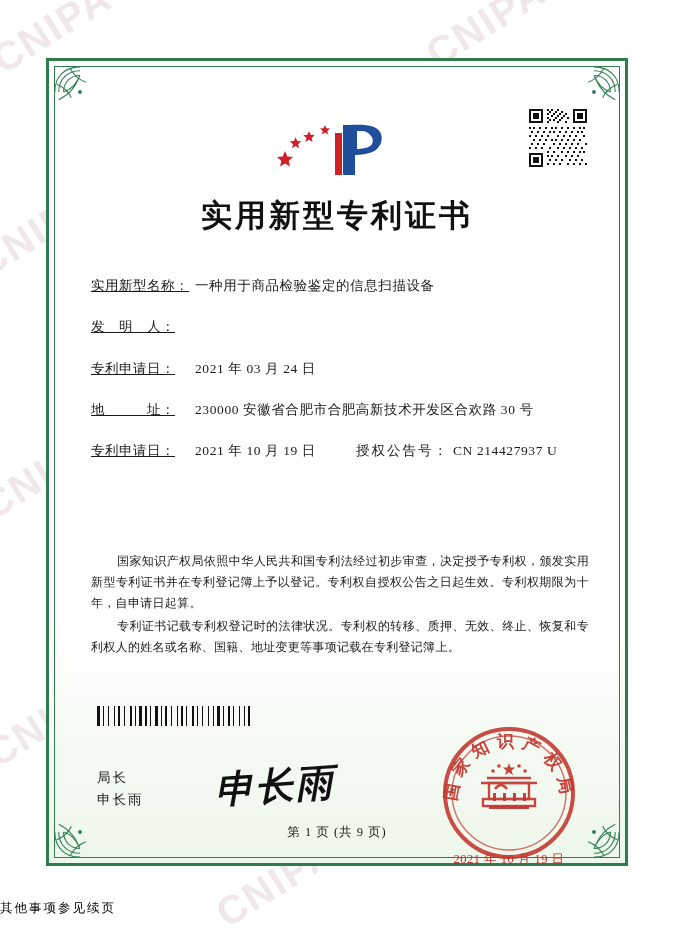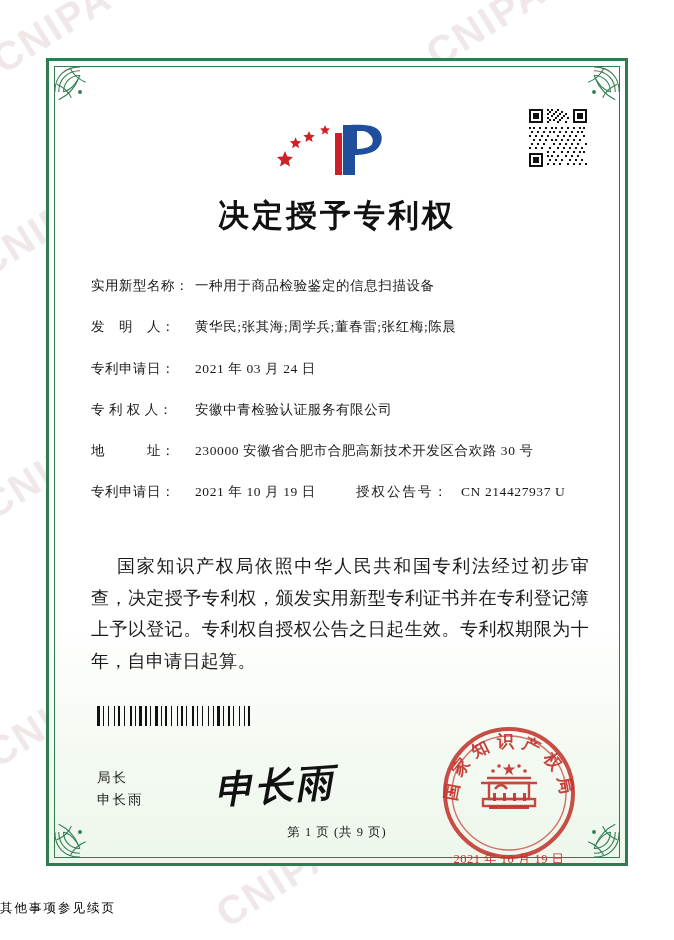--- a/index.html
+++ b/index.html
@@ -126,44 +126,44 @@
     display: flex;
     align-items: baseline;
     margin-bottom: 21px;
   }
   .lbl {
     width: 104px;
     flex: 0 0 104px;
     letter-spacing: 3px;
     white-space: nowrap;
   }
-  .lbl.tight { letter-spacing: 0.5px; }
+  .lbl.tight { letter-spacing: 0.5px; text-decoration: underline; }
   .val {
     flex: 1;
     letter-spacing: 0.6px;
   }
   .row.split { margin-bottom: 16px; }
   .half-lbl {
     flex: 0 0 auto;
     letter-spacing: 2px;
     margin-left: 40px;
   }
   .half-val {
     flex: 0 0 auto;
-    margin-left: 12px;
+    margin-left: 4px;
     letter-spacing: 0.6px;
   }
 
   
   .paras {
     position: absolute;
     left: 42px;
     right: 36px;
     top: 490px;
-    font-size: 18px;
+    font-size: 12px;
     line-height: 1.75;
     letter-spacing: 0.3px;
     text-align: justify;
   }
   .paras p {
     margin: 0 0 2px 0;
     text-indent: 26px;
   }
 
   
@@ -461,53 +461,49 @@
         <polygon points="52,5 53.4,8.3 57,8.6 54.3,11 55.1,14.6 52,12.6 48.9,14.6 49.7,11 47,8.6 50.6,8.3" transform="translate(2,1)"></polygon>
       </g>
 
       <path d="M72 6 L72 56 L84 56 L84 36 C84 36 100 36 106 30 C114 22 112 10 100 7 C92 5 80 6 72 6 Z" fill="#1f4f9c"></path>
       <path d="M86 12 L86 30 C86 30 98 30 101 25 C104 19 98 13 92 12 Z" fill="#ffffff"></path>
 
       <rect x="64" y="14" width="7" height="42" fill="#cf2027"></rect>
     </svg>
   </div>
 
-  <div class="title">决定授予专利权</div>
+  <div class="title">实用新型专利证书</div>
 
   <div class="fields">
     <div class="row">
       <div class="lbl tight">实用新型名称：</div>
       <div class="val">一种用于商品检验鉴定的信息扫描设备</div>
     </div>
     <div class="row">
       <div class="lbl tight">发　明　人：</div>
-      <div class="val">黄华民;张其海;周学兵;董春雷;张红梅;陈晨</div>
     </div>
     <div class="row">
       <div class="lbl tight">专利申请日：</div>
       <div class="val">2021 年 03 月 24 日</div>
-    </div>
-    <div class="row">
-      <div class="lbl tight">专 利 权 人：</div>
-      <div class="val">安徽中青检验认证服务有限公司</div>
     </div>
     <div class="row">
       <div class="lbl tight">地　　　址：</div>
       <div class="val">230000 安徽省合肥市合肥高新技术开发区合欢路 30 号</div>
     </div>
     <div class="row split">
       <div class="lbl tight">专利申请日：</div>
       <div class="half-val" style="margin-left:0">2021 年 10 月 19 日</div>
       <div class="half-lbl">授权公告号：</div>
       <div class="half-val">CN 214427937 U</div>
     </div>
   </div>
 
   <div class="paras">
     <p>国家知识产权局依照中华人民共和国专利法经过初步审查，决定授予专利权，颁发实用新型专利证书并在专利登记簿上予以登记。专利权自授权公告之日起生效。专利权期限为十年，自申请日起算。</p>
+    <p>专利证书记载专利权登记时的法律状况。专利权的转移、质押、无效、终止、恢复和专利权人的姓名或名称、国籍、地址变更等事项记载在专利登记簿上。</p>
   </div>
 
   <div class="barcode">
       <i style="width: 3px;"></i>
       <i style="width: 1px; background: transparent;"></i>
       <i style="width: 1px;"></i>
       <i style="width: 2px; background: transparent;"></i>
       <i style="width: 1px;"></i>
       <i style="width: 3px; background: transparent;"></i>
       <i style="width: 1px;"></i>

